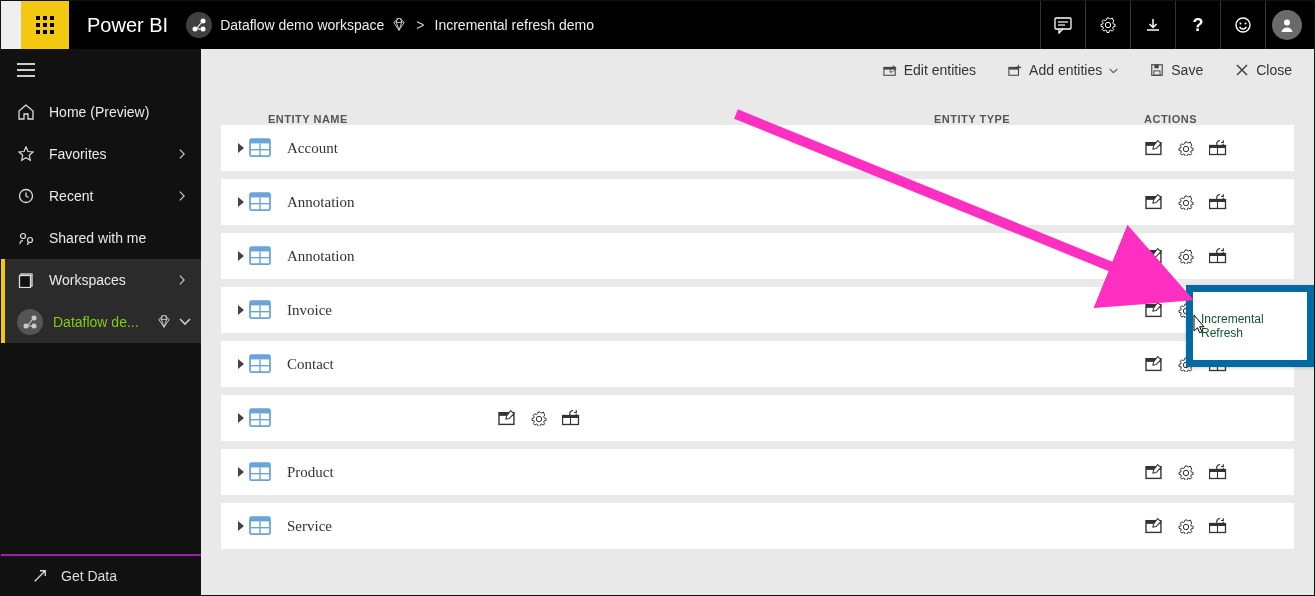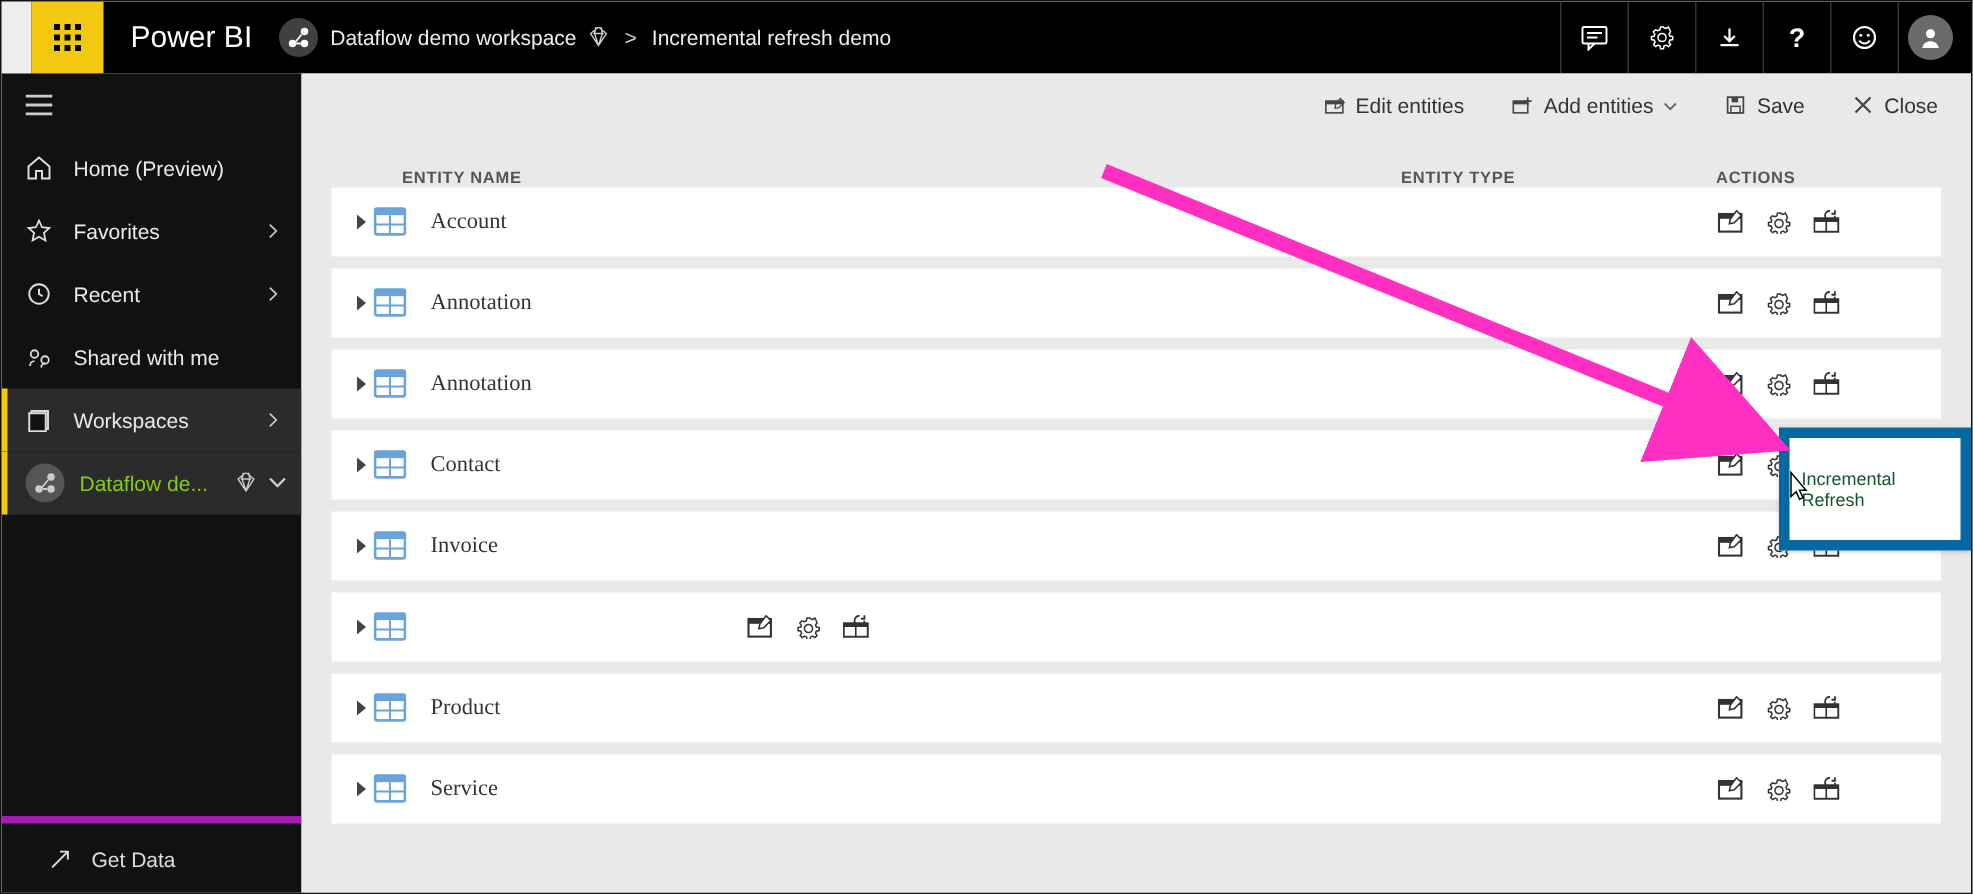--- a/index.html
+++ b/index.html
@@ -35,21 +35,21 @@
   .nav-item.active{background:#2b2b2b;border-left:4px solid #f2c811;padding-left:12px;justify-content:space-between;}
   .nav-item .chev{margin-left:auto;}
   .nav-item .chev svg{width:10px;height:10px;fill:#ccc;}
   .nav-sub{height:42px;display:flex;align-items:center;padding:0 10px 0 12px;font-size:14px;color:#84cc16;cursor:pointer;border-left:4px solid #f2c811;background:#2b2b2b;}
   .nav-sub .ws-chip{width:26px;height:26px;border-radius:50%;background:#555;display:flex;align-items:center;justify-content:center;margin-right:10px;}
   .nav-sub .ws-chip svg{width:16px;height:16px;fill:#ccc;}
   .nav-sub .ws-text{flex:1;white-space:nowrap;overflow:hidden;text-overflow:ellipsis;}
   .nav-sub .diamond{margin:0 8px;}
   .nav-sub .chev svg{width:12px;height:12px;fill:#ccc;}
   .side-fill{flex:1;}
-  .get-data{height:52px;display:flex;align-items:center;padding-left:32px;border-top:5px solid #a21caf;font-size:14px;cursor:pointer;}
+  .get-data{height:42px;display:flex;align-items:center;padding-left:32px;border-top:2px solid #a21caf;font-size:14px;cursor:pointer;}
   .get-data svg{width:14px;height:14px;fill:#ddd;margin-right:14px;}
 
   .main{flex:1; background:#e9e9e9; display:flex; flex-direction:column; position:relative;}
   .toolbar{height:42px;display:flex;align-items:center;justify-content:flex-end;padding-right:22px;gap:32px;font-size:14px;color:#333;}
   .tb-btn{display:flex;align-items:center;gap:7px;cursor:pointer;}
   .tb-btn svg{width:14px;height:14px;fill:#444;}
   .tb-btn .dd svg{width:9px;height:9px;fill:#666;}
 
   .headers{height:34px;display:flex;align-items:flex-end;padding:0 20px;font-size:11px;letter-spacing:.5px;color:#555;font-weight:600;margin-left:47px;}
   .h-name{flex:1;}
@@ -473,52 +473,52 @@
           <span class="caret">
             <svg viewBox="0 0 8 10">
               <use href="#svg-caret-r"></use>
             </svg>
           </span>
           <span class="tbl-icon">
             <svg viewBox="0 0 16 14">
               <use href="#svg-table"></use>
             </svg>
           </span>
+          <span class="r-name">Invoice</span>
+          <span class="r-type"></span>
+          <span class="r-actions">
+            <span class="act">
+              <svg viewBox="0 0 16 15">
+                <use href="#svg-act-edit"></use>
+              </svg>
+            </span>
+            <span class="act">
+              <svg viewBox="0 0 16 16" style="color:#333">
+                <use href="#svg-gear"></use>
+              </svg>
+            </span>
+            <span class="act">
+              <svg viewBox="0 0 18 16">
+                <use href="#svg-act-refresh"></use>
+              </svg>
+            </span>
+          </span>
+        </div>
+        <div class="row">
+          <span class="caret">
+            <svg viewBox="0 0 8 10">
+              <use href="#svg-caret-r"></use>
+            </svg>
+          </span>
+          <span class="tbl-icon">
+            <svg viewBox="0 0 16 14">
+              <use href="#svg-table"></use>
+            </svg>
+          </span>
           <span class="r-name">Contact</span>
-          <span class="r-type"></span>
-          <span class="r-actions">
-            <span class="act">
-              <svg viewBox="0 0 16 15">
-                <use href="#svg-act-edit"></use>
-              </svg>
-            </span>
-            <span class="act">
-              <svg viewBox="0 0 16 16" style="color:#333">
-                <use href="#svg-gear"></use>
-              </svg>
-            </span>
-            <span class="act">
-              <svg viewBox="0 0 18 16">
-                <use href="#svg-act-refresh"></use>
-              </svg>
-            </span>
-          </span>
-        </div>
-        <div class="row">
-          <span class="caret">
-            <svg viewBox="0 0 8 10">
-              <use href="#svg-caret-r"></use>
-            </svg>
-          </span>
-          <span class="tbl-icon">
-            <svg viewBox="0 0 16 14">
-              <use href="#svg-table"></use>
-            </svg>
-          </span>
-          <span class="r-name">Invoice</span>
           <span class="r-type"></span>
           <span class="r-actions">
             <span class="act">
               <svg viewBox="0 0 16 15">
                 <use href="#svg-act-edit"></use>
               </svg>
             </span>
             <span class="act">
               <svg viewBox="0 0 16 16" style="color:#333">
                 <use href="#svg-gear"></use>

